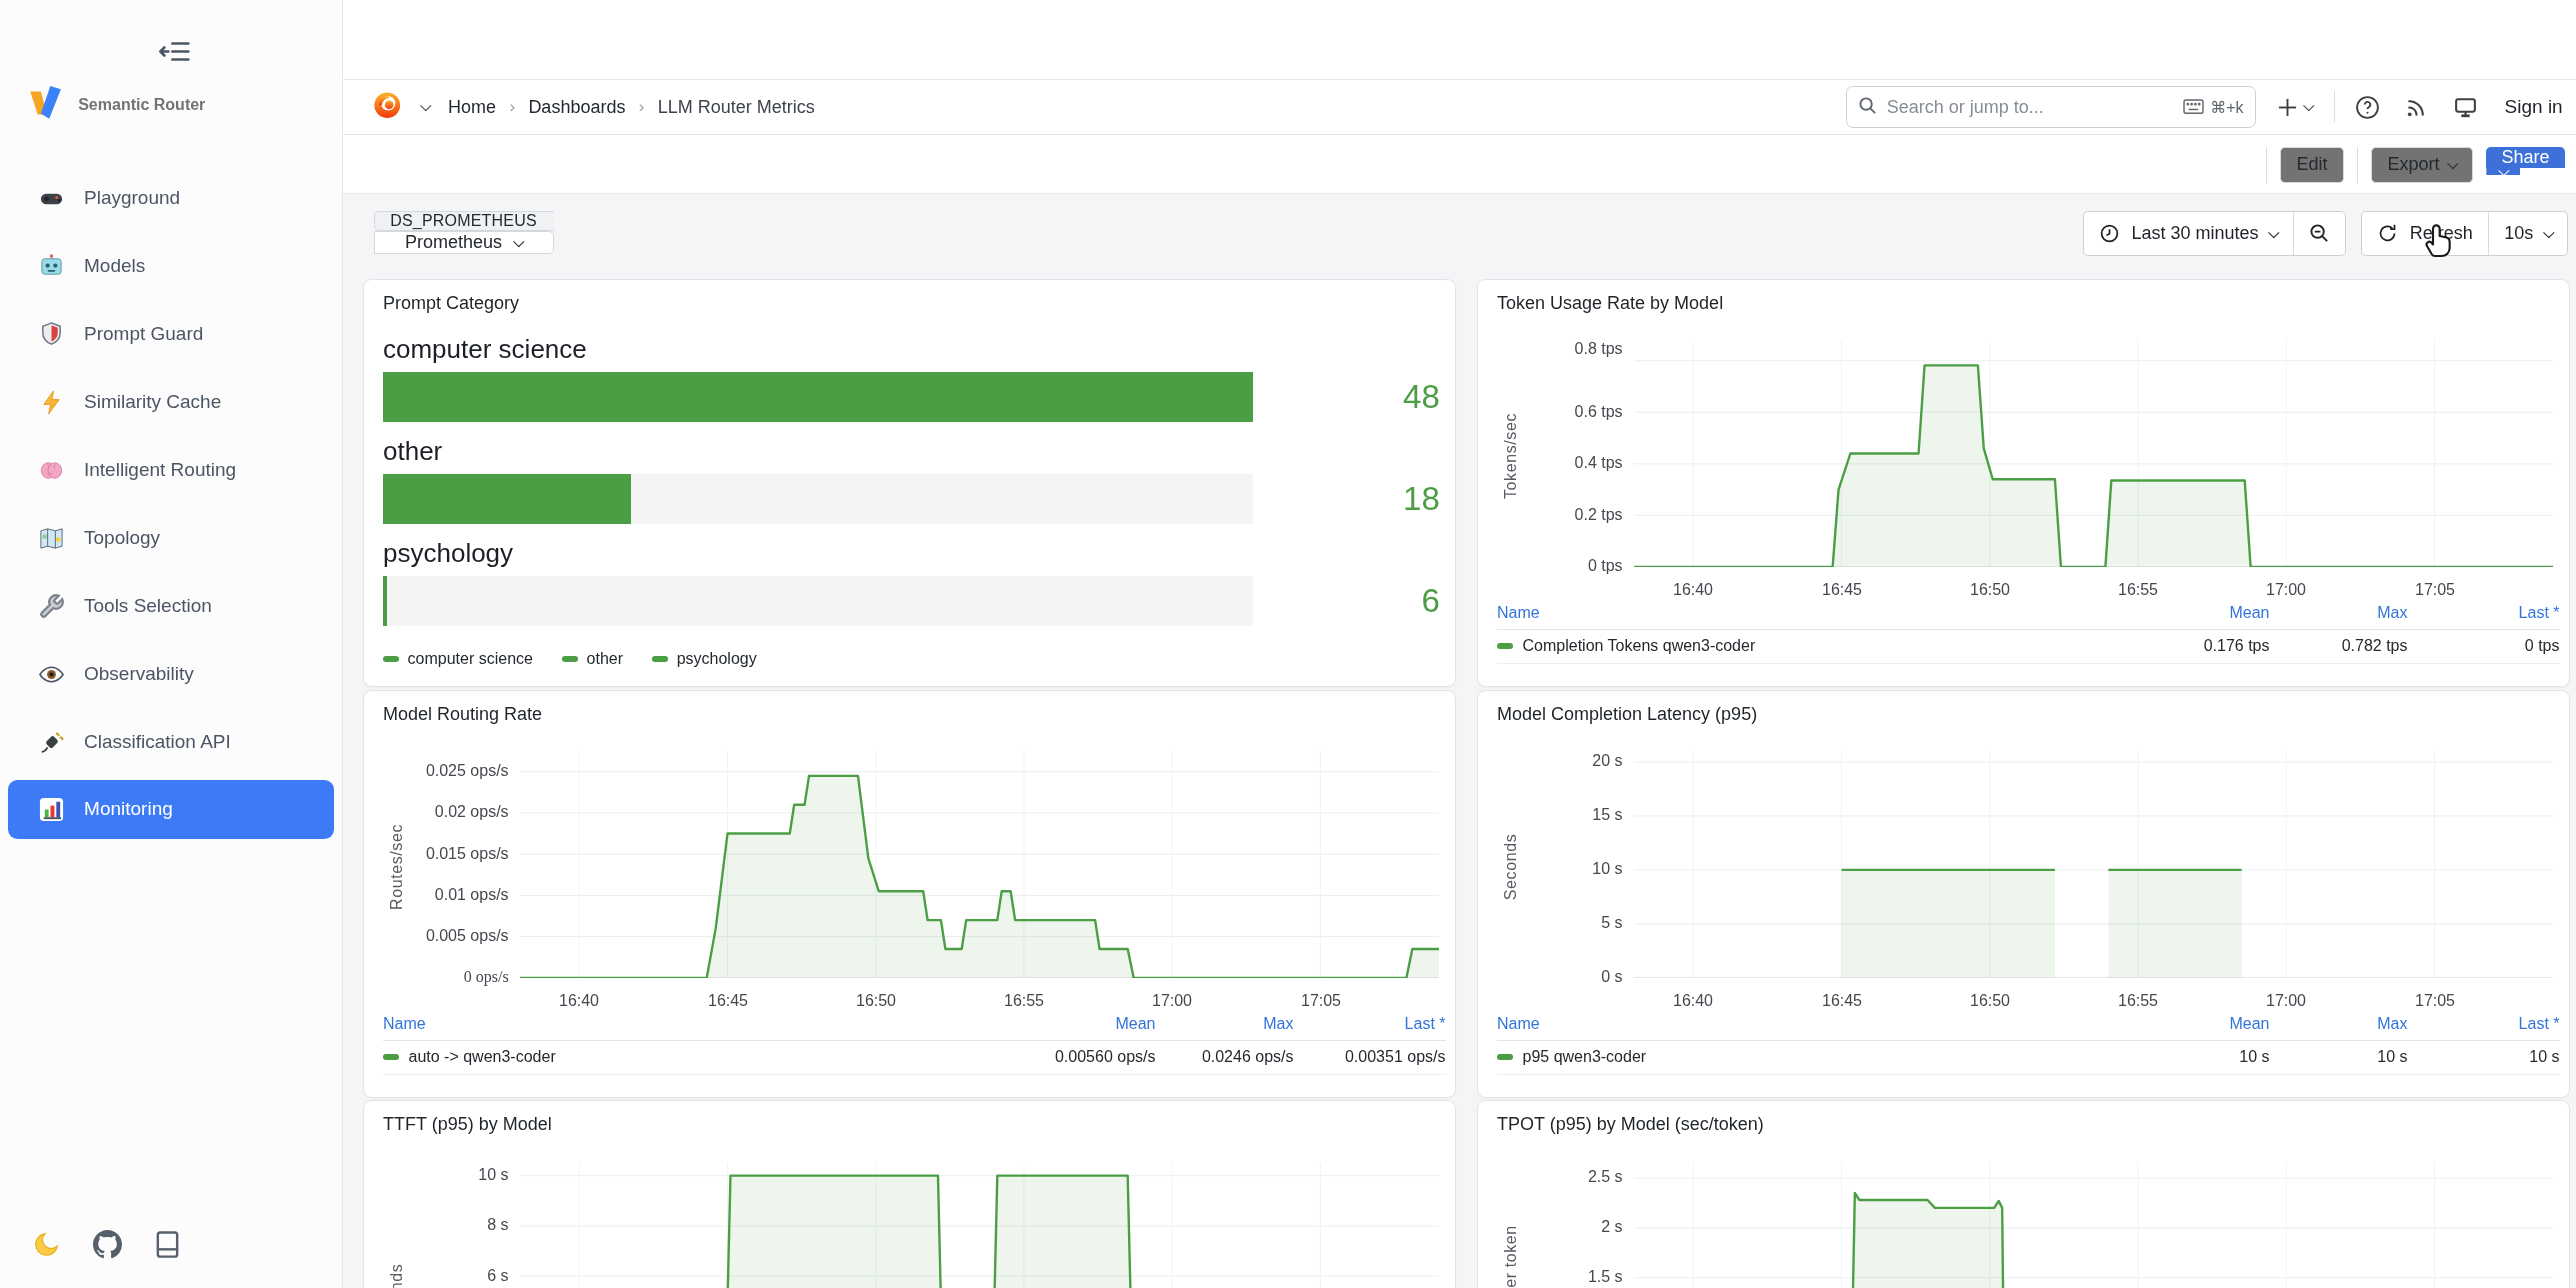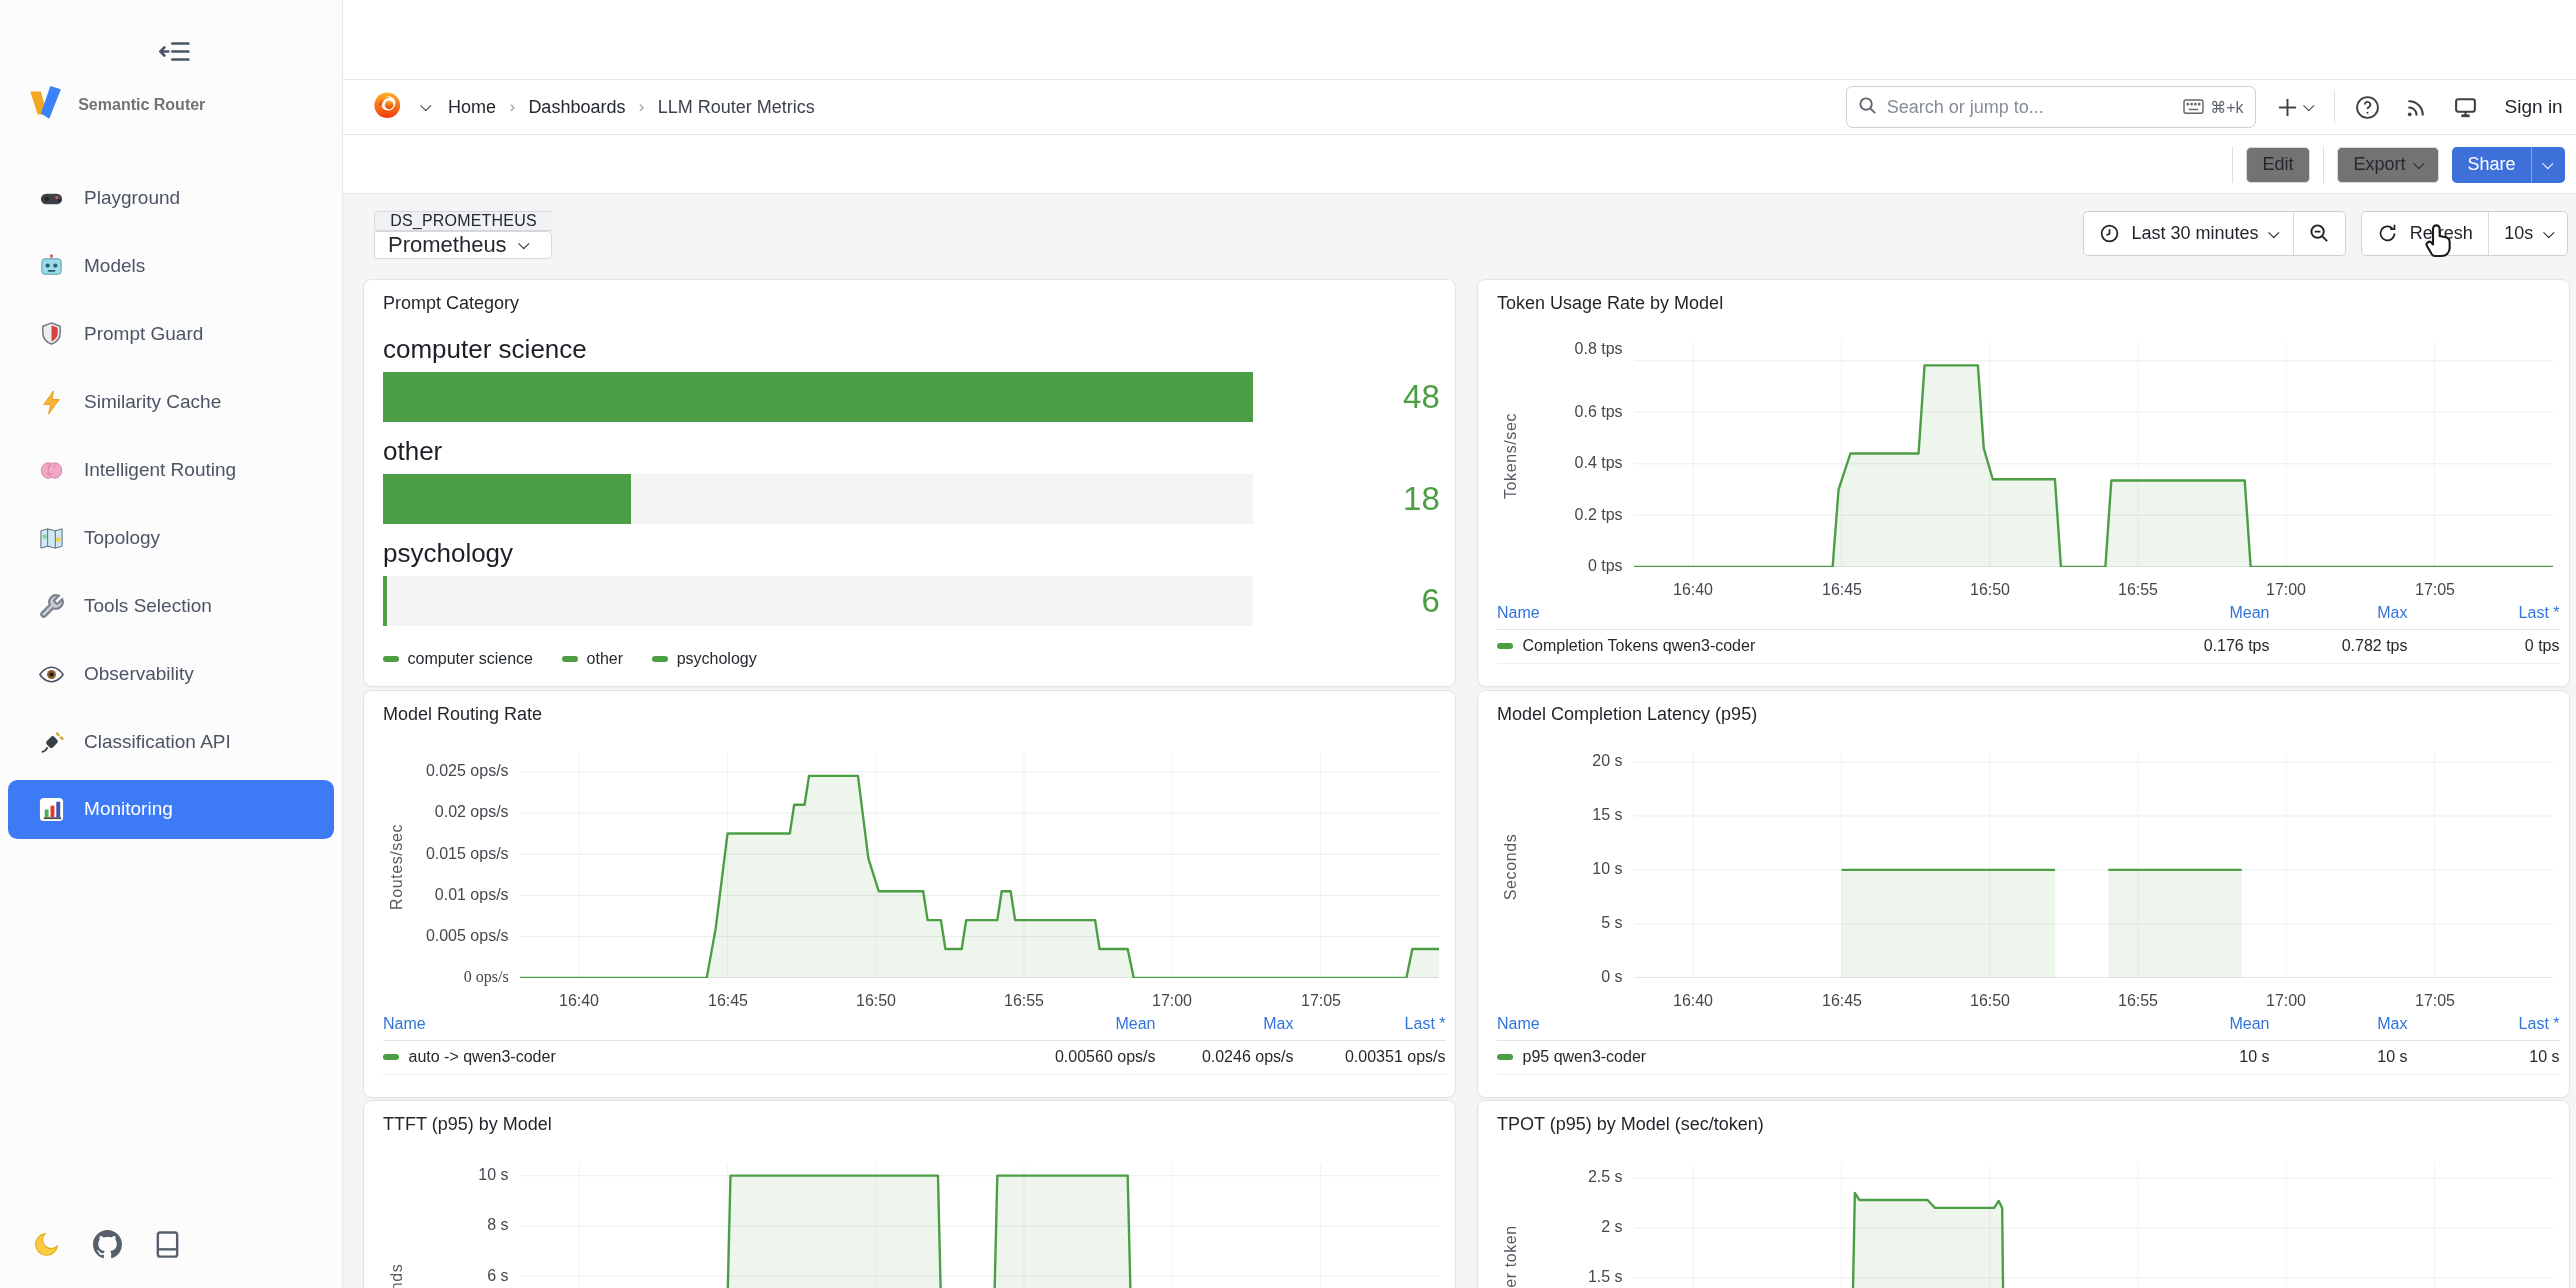--- a/index.html
+++ b/index.html
@@ -49,32 +49,32 @@
   .chev { display:inline-block; width:7.6px; height:7.6px; border-right:1.9px solid currentColor;
     border-bottom:1.9px solid currentColor; transform:rotate(45deg) translate(-1px,-1px); }
 
   .toolbar { position:absolute; left:343px; top:135px; right:0; height:59px; background:#fff;
     border-bottom:1px solid #E8E9EA; }
   .toolbar-right { position:absolute; right:11.4px; top:0; height:59px; display:flex; align-items:center; gap:13.3px; }
   .tb-div { width:1px; height:36px; background:#DCDDDF; }
   .btn { height:36px; border-radius:4.8px; display:flex; align-items:center; padding:0 15.2px;
     font-size:18px; color:#24292E; cursor:pointer; gap:9.5px; }
   .btn.gray { background:#737373; border:1px solid #D8DADD; }
-  .btn-split { display:flex; height:36px; border-radius:4.8px; overflow:hidden; cursor:pointer; }
+  .btn-split { display:flex; height:36px; border-radius:4.8px; overflow:hidden; cursor:pointer;flex-direction:column; }
   .btn-split .main { background:var(--share-blue); color:#fff; font-size:18px; display:flex;
     align-items:center; padding:0 15.2px; font-weight:500; }
   .btn-split .arrow { background:var(--share-blue); color:#fff; width:34px; display:flex;
     align-items:center; justify-content:center; border-left:1px solid rgba(255,255,255,.35); }
 
   
   .var-group { position:absolute; left:374px; top:211px; display:flex; height:45px;flex-direction:column; }
   .var-label { background:#F0F1F3; border:1px solid #D5D7DA; border-right:none; border-radius:4.8px 0 0 4.8px;
     display:flex; align-items:center; padding:0 15.2px; font-size:16px; font-weight:500; letter-spacing:0.2px; }
   .var-value { background:#fff; border:1px solid #D5D7DA; border-radius:0 4.8px 4.8px 0;
-    display:flex; align-items:center; padding:0 13px; gap:13.3px; font-size:22px; cursor:pointer; }
+    display:flex; align-items:center; padding:0 30px; gap:13.3px; font-size:18px; cursor:pointer; }
 
   .time-controls { position:absolute; right:7.6px; top:211px; display:flex; gap:15.2px; }
   .tc-group { display:flex; height:45px; background:#fff; border:1px solid #CCD0D4; border-radius:4.8px; overflow:hidden; }
   .tc-seg { display:flex; align-items:center; gap:11.4px; padding:0 15.2px; font-size:18px;
     color:#1F2329; cursor:pointer; }
   .tc-seg + .tc-seg { border-left:1px solid #D9DBDE; }
   .tc-seg.bold { font-weight:500; }
 
   
   .panel { position:absolute; background:#fff; border:1px solid #E2E3E6; border-radius:8.6px;

